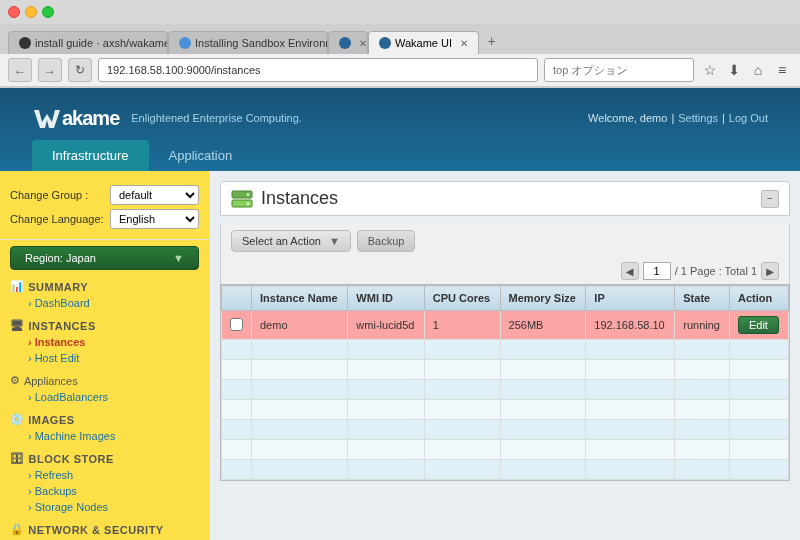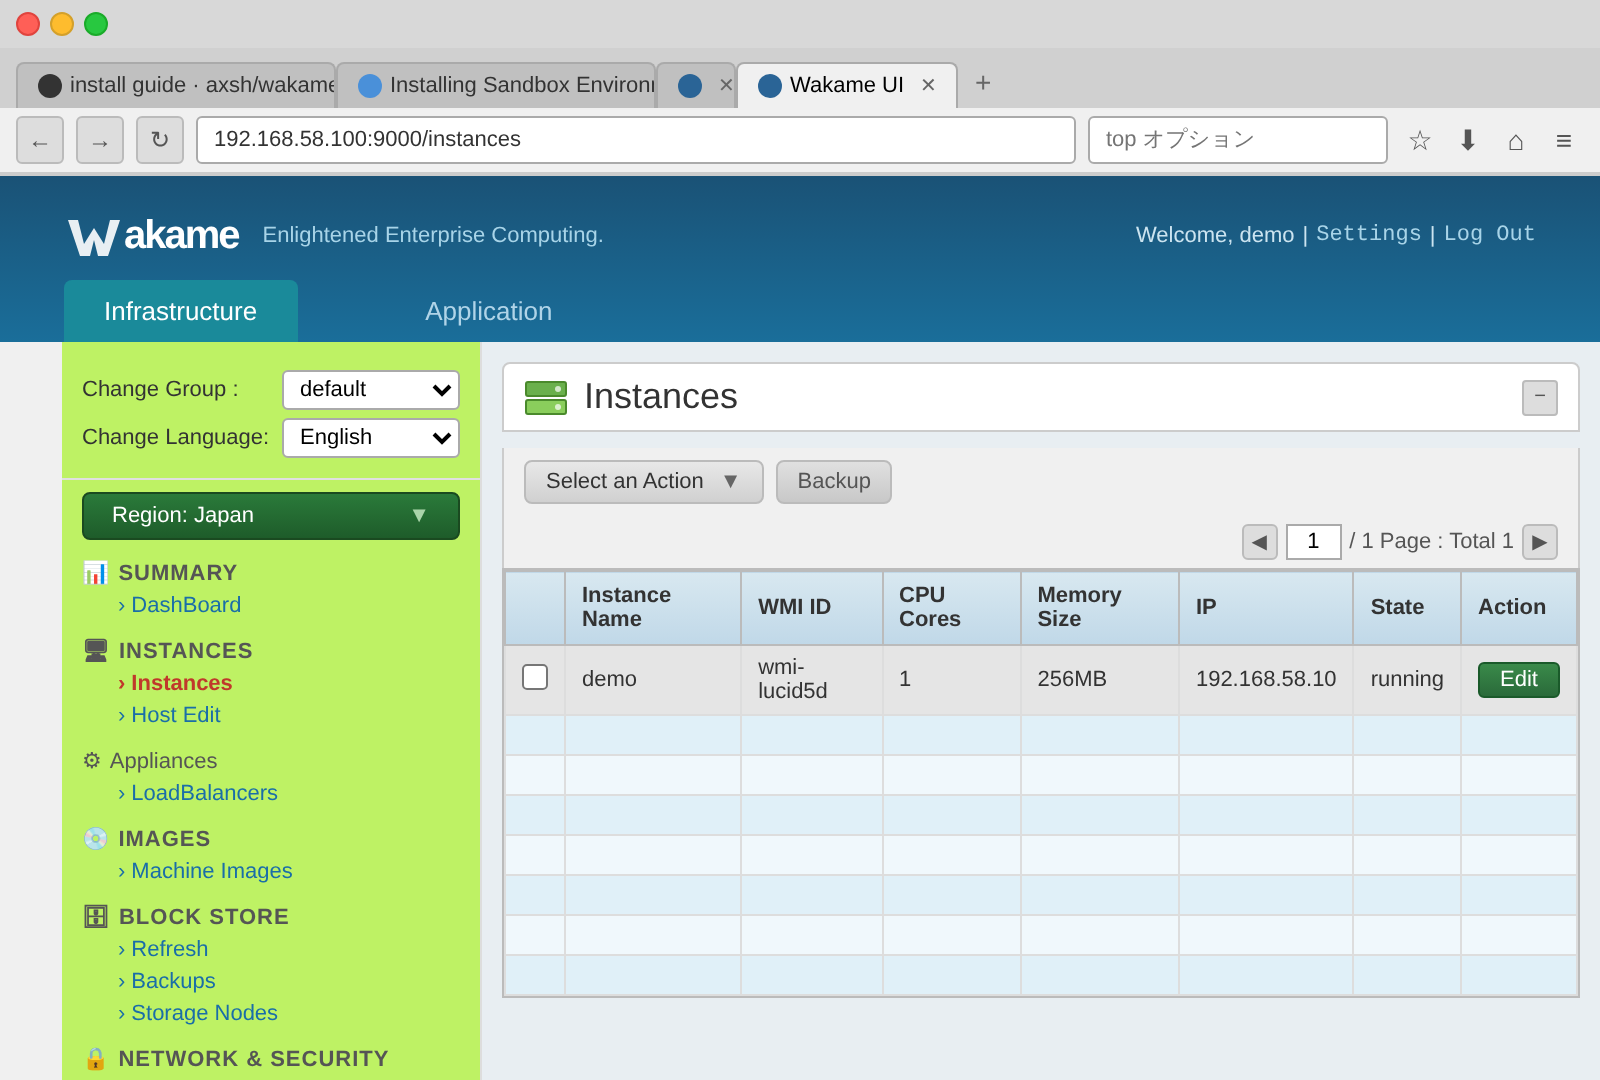--- a/index.html
+++ b/index.html
@@ -27,35 +27,35 @@
     .nav-btn { width: 24px; height: 24px; background: #ddd; border: 1px solid #bbb; border-radius: 3px; cursor: pointer; display: flex; align-items: center; justify-content: center; font-size: 12px; color: #555; }
     .address-bar { flex: 1; height: 24px; border: 1px solid #aaa; border-radius: 3px; padding: 0 8px; font-size: 11px; background: white; color: #333; }
     .search-bar { width: 150px; height: 24px; border: 1px solid #aaa; border-radius: 3px; padding: 0 8px; font-size: 11px; background: white; }
     .toolbar-icons { display: flex; gap: 4px; }
     .toolbar-icon { width: 20px; height: 20px; display: flex; align-items: center; justify-content: center; color: #555; font-size: 14px; cursor: pointer; }
 
     
     .app-container { height: calc(540px - 88px); display: flex; flex-direction: column; }
     .logo-area { display: flex; align-items: center; padding: 8px 16px; }
     .user-area { display: flex; align-items: center; padding: 8px 16px; color: #cce4f0; font-size: 11px; gap: 4px; }
-    .user-link { color: #a8d4e8; cursor: pointer; text-decoration: none; font-family: Liberation Mono, monospace; }
-
-    .main-nav { display: flex; align-items: flex-start; padding: 0 16px; background: transparent; gap: 44px; }
+    .user-link { color: #a8d4e8; cursor: pointer; text-decoration: none; }
+
+    .main-nav { display: flex; align-items: flex-start; padding: 0 16px; background: transparent; }
     .nav-tab { padding: 8px 20px; color: #b0d4e8; font-size: 13px; cursor: pointer; border-radius: 4px 4px 0 0; text-decoration: none; }
     .nav-tab.active { background: #1a8a9a; color: white; }
 
     .top-header { background: linear-gradient(to bottom, #1a5276, #1a6e9a); padding: 4px 0 0 0; display: flex; flex-direction: column; }
     .top-header-row1 { display: flex; align-items: center; justify-content: space-between; padding: 6px 16px 2px; }
     .top-header-row2 { display: flex; align-items: flex-end; padding: 0 16px; }
 
     
     .main-content { display: flex; flex: 1; overflow: hidden; }
 
     
-    .sidebar { width: 210px; background: #bef264; border-right: 1px solid #ddd; overflow-y: auto; padding: 8px 0; flex-shrink: 0; margin-left: 31px; }
+    .sidebar { width: 210px; background: #fde047; border-right: 1px solid #ddd; overflow-y: auto; padding: 8px 0; flex-shrink: 0; }
     .sidebar-controls { padding: 6px 10px; border-bottom: 1px solid #e0e0e0; margin-bottom: 6px; }
     .control-row { display: flex; align-items: center; margin-bottom: 4px; font-size: 11px; color: #333; }
     .control-label { width: 100px; }
     .control-select { flex: 1; font-size: 11px; padding: 2px 4px; border: 1px solid #aaa; border-radius: 3px; background: white; }
     .region-btn { margin: 4px 10px 6px; background: linear-gradient(to bottom, #2a7a3a, #1e5c2a); border: 1px solid #1a4a20; border-radius: 4px; color: white; font-size: 11px; padding: 5px 14px; width: calc(100% - 20px); cursor: pointer; display: flex; align-items: center; justify-content: space-between; }
     .region-btn .chevron { color: #aad4aa; }
 
     .sidebar-section { padding: 4px 10px; }
     .sidebar-section-title { font-size: 11px; font-weight: bold; color: #555; margin-bottom: 2px; display: flex; align-items: center; gap: 4px; text-transform: uppercase; letter-spacing: 0.5px; }
     .sidebar-link { display: flex; align-items: center; padding: 2px 0 2px 18px; font-size: 11px; color: #1a6ea8; cursor: pointer; text-decoration: none; }
@@ -79,21 +79,21 @@
 
     .pagination { display: flex; align-items: center; justify-content: flex-end; padding: 4px 10px; background: #f0f0f0; border-left: 1px solid #ccc; border-right: 1px solid #ccc; gap: 4px; font-size: 11px; color: #555; }
     .page-nav { width: 18px; height: 18px; background: #ddd; border: 1px solid #bbb; border-radius: 3px; cursor: pointer; display: flex; align-items: center; justify-content: center; font-size: 10px; }
     .page-input { width: 28px; height: 18px; border: 1px solid #aaa; text-align: center; font-size: 11px; }
 
     .data-table { width: 100%; border-collapse: collapse; background: white; border: 1px solid #ccc; }
     .data-table th { background: linear-gradient(to bottom, #d8e8f0, #c0d8e8); border: 1px solid #bbb; padding: 6px 8px; font-size: 11px; font-weight: bold; color: #333; text-align: left; }
     .data-table td { border: 1px solid #ddd; padding: 5px 8px; font-size: 11px; color: #333; }
     .data-table tr:nth-child(odd) td { background: #f0f8fc; }
     .data-table tr:nth-child(even) td { background: #e0f0f8; }
-    .data-table tr:first-child td { background: #e5e5e5; }
+    .data-table tr:first-child td { background: #fca5a5; }
     .data-table .checkbox-col { width: 24px; text-align: center; }
     .edit-btn { background: linear-gradient(to bottom, #3a8a4a, #2a6a3a); border: 1px solid #1a5a2a; color: white; padding: 2px 10px; border-radius: 3px; cursor: pointer; font-size: 11px; }
     .th-checkbox { width: 24px; }
     .empty-row td { height: 20px; }
 
     
     .table-wrapper { border: 1px solid #bbb; }
   </style>
 </head>
 <body>

